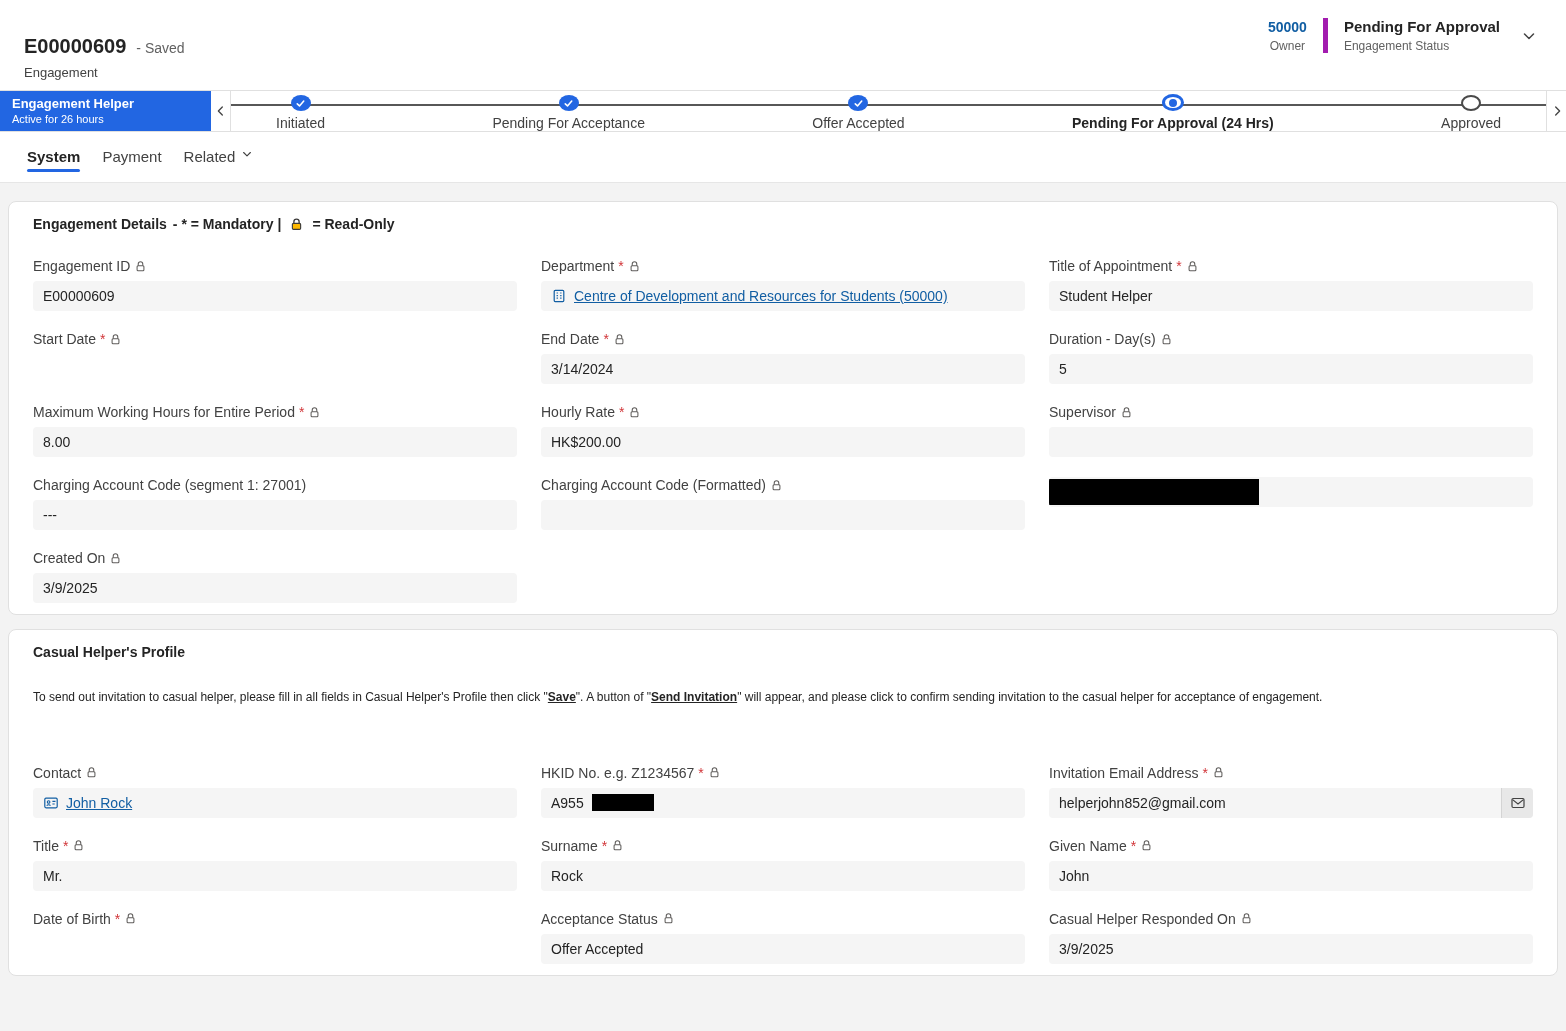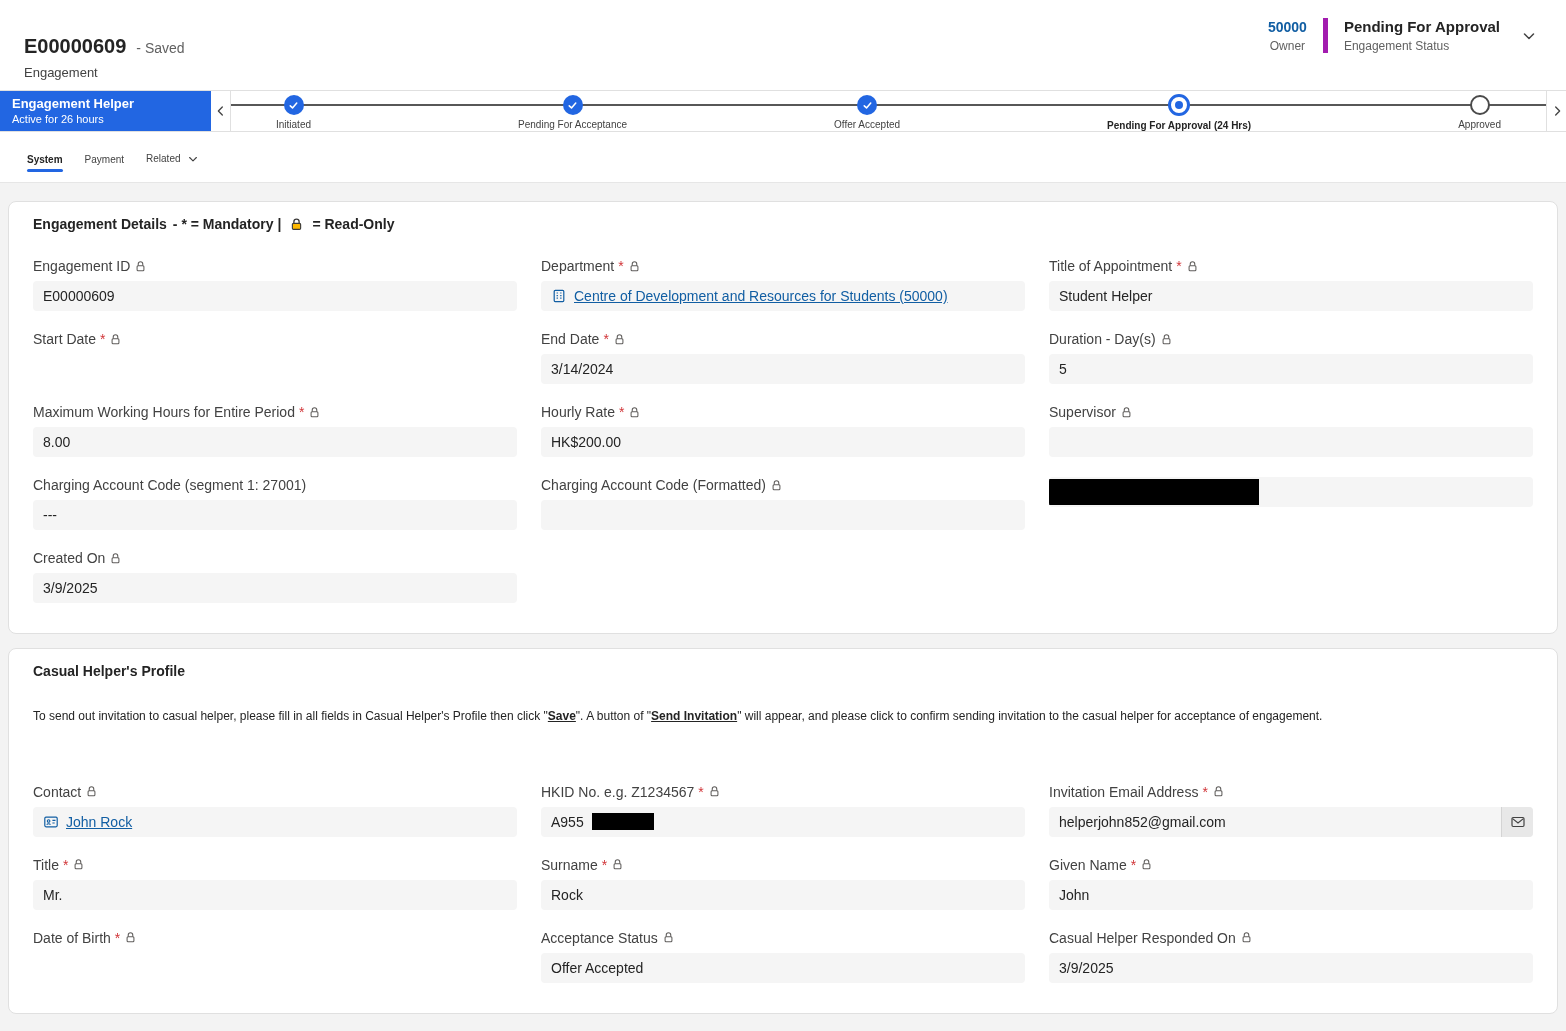--- a/index.html
+++ b/index.html
@@ -39,33 +39,33 @@
   .bpf-nav.right { border-left:1px solid #e0e0e0; }
   .bpf-nav svg { width:14px; height:14px; }
   .bpf-stages { flex:1; position:relative; display:flex; justify-content:space-between; padding:0 45px; }
   .bpf-line { position:absolute; left:0; right:0; top:13px; height:2px; background:#575757; }
   .stage { display:flex; flex-direction:column; align-items:center; padding-top:4px; cursor:pointer; position:relative; z-index:1; }
   .s-circle { width:20px; height:20px; border-radius:50%; background:#2266e2; display:flex; align-items:center; justify-content:center; }
   .s-circle svg { width:13px; height:13px; }
   .s-circle.current { width:22px; height:22px; background:#fff; border:3px solid #2266e2; margin-top:-1px; }
   .s-dot { width:8px; height:8px; border-radius:50%; background:#2266e2; }
   .s-circle.future { background:#fff; border:2px solid #4a4a4a; }
-  .s-label { font-size:10px; color:#424242; margin-top:4px; white-space:nowrap; }
+  .s-label { font-size:14px; color:#424242; margin-top:4px; white-space:nowrap; }
   .stage.current .s-label { font-weight:700; color:#242424; }
 
   
   .tabs { display:flex; background:#fff; height:51px; align-items:flex-end; padding:0 16px; border-bottom:1px solid #e6e6e6; }
-  .tab { padding:0 11px 17px; font-size:10px; color:#424242; cursor:pointer; position:relative; display:flex; align-items:flex-start; gap:6px; }
+  .tab { padding:0 11px 17px; font-size:15px; color:#424242; cursor:pointer; position:relative; display:flex; align-items:flex-start; gap:6px; }
   .tab.active { font-weight:700; color:#242424; }
   .tab.active::after { content:""; position:absolute; left:11px; right:11px; bottom:10px; height:3px; border-radius:2px; background:#2266e2; }
   .tab svg { width:12px; height:12px; color:#424242; }
 
   
   .content { padding:18px 8px 0; }
-  .card { background:#fff; border:1px solid #e0e0e0; border-radius:8px; padding:14px 16px 30px; margin-bottom:14px; }
+  .card { background:#fff; border:1px solid #e0e0e0; border-radius:8px; padding:14px 16px 11px; margin-bottom:14px; }
   .card-title { font-size:14px; font-weight:700; display:flex; align-items:center; gap:6px; margin:0 8px; color:#242424; }
   .legend-lock { width:15px; height:15px; margin:0 2px; }
 
   .fields-grid { display:grid; grid-template-columns:repeat(3,1fr); column-gap:24px; row-gap:20px; margin-top:26px; padding:0 8px; }
   .f-label { display:flex; align-items:center; gap:4px; font-size:14px; color:#424242; margin-bottom:7px; }
   .req { color:#d13438; }
   .lock { width:13px; height:13px; color:#605e5c; flex:none; }
   .f-value {
     height:30px; background:#f5f5f5; border-radius:4px; padding:0 10px;
     display:flex; align-items:center; gap:7px; font-size:14px; color:#242424;

